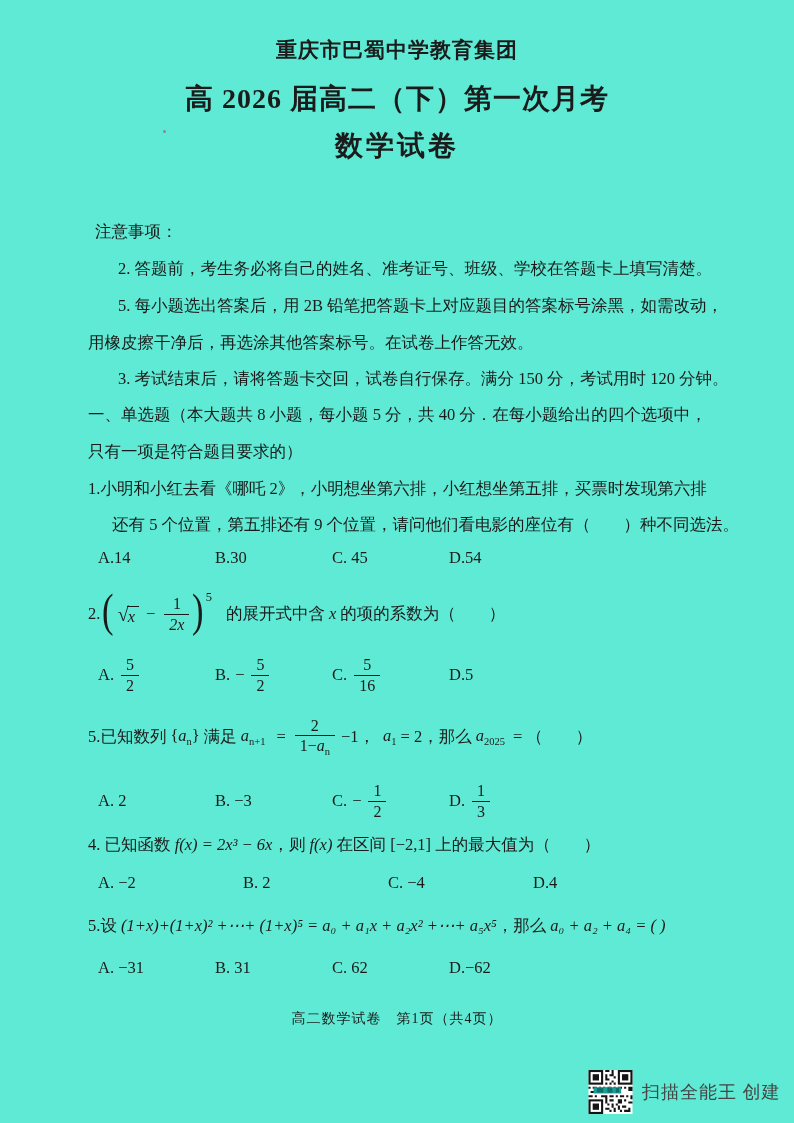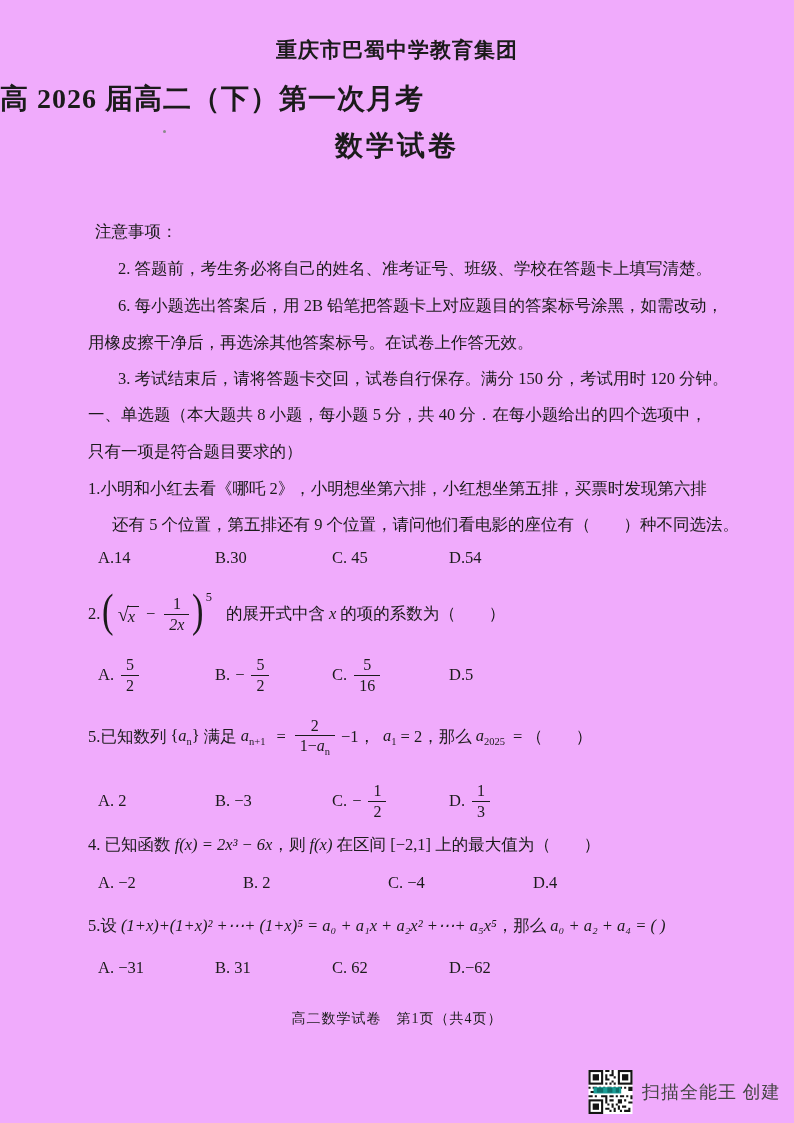--- a/index.html
+++ b/index.html
@@ -1,24 +1,24 @@
 <!DOCTYPE html>
 <html><head>
 <meta charset="utf-8">
 <style>
   html,body{margin:0;padding:0;background:#ffffff;}
   .page{
-    position:relative;width:794px;height:1123px;background:#f0abfc;
+    position:relative;width:794px;height:1123px;background:#5eead4;
     font-family:"Liberation Serif","DejaVu Serif",serif;
     color:#1b1b1b;overflow:hidden;
   }
   
   .h-school{position:absolute;top:36px;left:0;width:100%;text-align:center;
     font-size:21px;font-weight:700;letter-spacing:1px;}
-  .h-title{position:absolute;top:80px;left:0;width:100%;
+  .h-title{position:absolute;top:80px;left:0;width:100%;text-align:center;
     font-size:28px;font-weight:700;letter-spacing:1px;}
   .h-subject{position:absolute;top:127px;left:0;width:100%;text-align:center;
     font-size:28px;font-weight:700;letter-spacing:3px;}
   .speck{position:absolute;left:163px;top:130px;width:3px;height:3px;
     background:#8a8a8a;border-radius:50%;}
   
   .t{position:absolute;left:88px;width:628px;font-size:16.5px;white-space:nowrap;}
   .indent{padding-left:30px;}
   
   .opts{display:flex;align-items:center;padding-left:10px;}
@@ -59,21 +59,21 @@
 
 <div class="page">
 
   <div class="h-school">重庆市巴蜀中学教育集团</div>
   <div class="h-title">高 2026 届高二（下）第一次月考</div>
   <div class="h-subject">数学试卷</div>
   <div class="speck"></div>
 
   <div class="t" style="top:221px;left:95px;">注意事项：</div>
   <div class="t indent" style="top:258px;">2. 答题前，考生务必将自己的姓名、准考证号、班级、学校在答题卡上填写清楚。</div>
-  <div class="t indent" style="top:295px;">6. 每小题选出答案后，用 2B 铅笔把答题卡上对应题目的答案标号涂黑，如需改动，</div>
+  <div class="t indent" style="top:295px;">5. 每小题选出答案后，用 2B 铅笔把答题卡上对应题目的答案标号涂黑，如需改动，</div>
   <div class="t" style="top:332px;">用橡皮擦干净后，再选涂其他答案标号。在试卷上作答无效。</div>
   <div class="t indent" style="top:368px;">3. 考试结束后，请将答题卡交回，试卷自行保存。满分 150 分，考试用时 120 分钟。</div>
 
   <div class="t" style="top:404px;">一、单选题（本大题共 8 小题，每小题 5 分，共 40 分．在每小题给出的四个选项中，</div>
   <div class="t" style="top:441px;">只有一项是符合题目要求的）</div>
 
   <div class="t" style="top:478px;">1.小明和小红去看《哪吒 2》，小明想坐第六排，小红想坐第五排，买票时发现第六排</div>
   <div class="t" style="top:514px;margin-left:24px;">还有 5 个位置，第五排还有 9 个位置，请问他们看电影的座位有（　　）种不同选法。</div>
   <div class="t opts" style="top:548px;">
     <span class="op">A.14</span>

